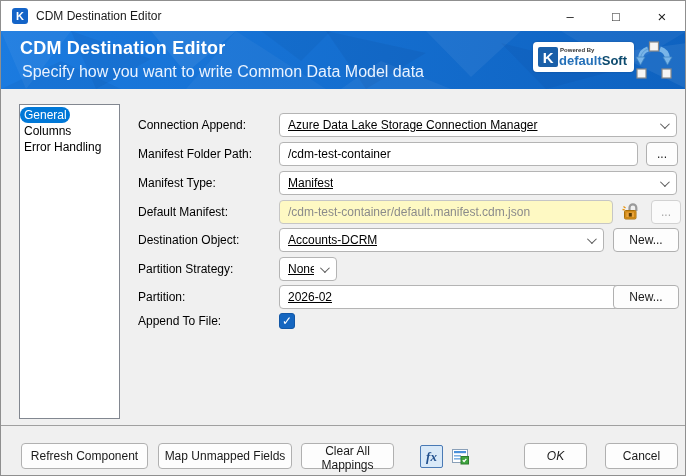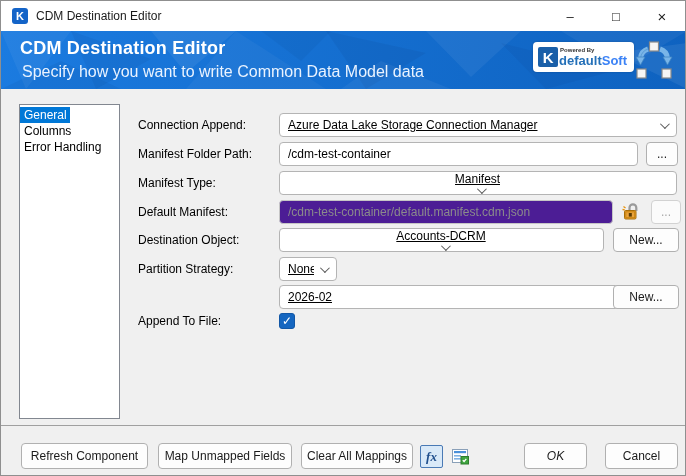--- a/index.html
+++ b/index.html
@@ -22,38 +22,38 @@
   .header-title{ position:absolute; left:19px; top:7px; color:#fff; font-size:18px; font-weight:bold; letter-spacing:.2px; }
   .header-sub{ position:absolute; left:21px; top:32px; color:#eaf3ff; font-size:16px; }
   .logo-box{ position:absolute; right:51px; top:11px; height:30px; background:#fff; border-radius:4px;
     display:flex; align-items:center; padding:0 7px 0 5px; box-shadow:0 0 2px rgba(0,0,0,.25); }
   .logo-k{ width:20px; height:20px; background:#1a5fa8; border-radius:2px; color:#fff; font-weight:bold;
     font-size:15px; display:flex; align-items:center; justify-content:center; }
   .logo-texts{ display:flex; flex-direction:column; margin-left:1px; line-height:1; }
   .powered-by{ font-size:6px; font-weight:bold; color:#333; margin-bottom:1px; margin-left:1px; }
   .logo-name{ font-size:13px; font-weight:bold; }
   .logo-name .blue{ color:#2470b8; }
-  .logo-name .green{ color:#3b82f6;margin-top:48px; }
+  .logo-name .green{ color:#0c4a6e;margin-top:48px; }
   .cycle-icon{ position:absolute; right:12px; top:10px; }
   
   .body{ position:relative; height:336px; background:#f0f0f0; }
   .sidebar{ position:absolute; left:18px; top:15px; width:101px; height:315px; background:#fff;
     border:1px solid #828790; padding-top:2px; }
   .side-item{ height:16px; line-height:16px; padding-left:4px; font-size:12px; cursor:default; white-space:nowrap; }
-  .side-item.selected{ background:#0078d7; color:#fff; display:inline-block; padding-right:3px; height:16px; }
+  .side-item.selected{ background:#0078d7; color:#fff; display:inline-block; padding-right:3px; height:16px;border-radius:8px; }
   .row-label{ position:absolute; left:137px; width:140px; height:24px; line-height:24px; font-size:12px; }
   .field, .combo{ position:absolute; height:24px; background:#fff; border:1px solid #b4b4b4;
     border-radius:4px; font-size:12px; }
   .field input{ width:100%; height:100%; border:none; outline:none; background:transparent;
     font-family:"Liberation Sans",sans-serif; font-size:12px; padding:0 8px; border-radius:4px; }
   .combo{ display:flex; align-items:center; justify-content:space-between; padding:0 9px 0 8px; cursor:default; }
   .combo .val{ white-space:nowrap; overflow:hidden;text-decoration:underline; }
   .chev{ width:7px; height:7px; border-right:1.4px solid #5a5a5a; border-bottom:1.4px solid #5a5a5a;
     transform:rotate(45deg) translateY(-2px); flex:none; margin-left:6px; }
-  .field.disabled{ background:#4c1d95; border-color:#c6c6c6; }
+  .field.disabled{ background:#fef9c3; border-color:#c6c6c6; }
   .field.disabled input{ color:#8b8b8b; }
   .btn{ background:#fdfdfd; border:1px solid #b0b0b0; border-radius:4px; font-family:"Liberation Sans",sans-serif;
     font-size:12px; color:#1a1a1a; cursor:default; }
   .btn.small{ position:absolute; height:24px; }
   .btn.disabled{ color:#a8a8a8; border-color:#d2d2d2; background:#fbfbfb; }
   .icon-btn{ position:absolute; width:24px; height:24px; background:transparent; border:none; cursor:default; padding:0; }
   .checkbox{ position:absolute; width:16px; height:16px; background:#1566c0; border:1px solid #1257a6;
     border-radius:3px; color:#fff; font-size:12px; line-height:15px; text-align:center; cursor:default; }
   
   .r1{ top:24px; } .r2{ top:53px; } .r3{ top:82px; } .r4{ top:111px; }
@@ -132,21 +132,21 @@
       <span class="chev"></span>
     </div>
 
     <div class="row-label r2">Manifest Folder Path:</div>
     <div class="field r2" style="left:278px; width:359px;">
       <input type="text" value="/cdm-test-container" style="">
     </div>
     <button class="btn small r2" style="left:645px; width:32px;">...</button>
 
     <div class="row-label r3">Manifest Type:</div>
-    <div class="combo r3" style="left:278px; width:398px;flex-direction:column;">
+    <div class="combo r3" style="left:278px; width:398px;">
       <span class="val">Manifest</span>
       <span class="chev"></span>
     </div>
 
     <div class="row-label r4">Default Manifest:</div>
     <div class="field disabled r4" style="left:278px; width:334px;">
       <input type="text" disabled="" value="/cdm-test-container/default.manifest.cdm.json" style="">
     </div>
     <button class="icon-btn r4" style="left:618px;">
       <svg width="20" height="20" viewBox="0 0 20 20">
@@ -154,49 +154,50 @@
         <path d="M1.5 8.5 L3.8 8.8" stroke="#e8920a" stroke-width="1.3"></path>
         <path d="M8.5 10 V6.8 a3.4 3.4 0 0 1 6.8 0 V10" stroke="#9a9a9a" stroke-width="2.2" fill="none"></path>
         <rect x="3.5" y="9.5" width="11.5" height="8.5" rx="1.2" fill="#e8a33d" stroke="#a86e08" stroke-width="1"></rect>
         <rect x="4.8" y="10.8" width="8.9" height="5.9" fill="none" stroke="#c9820a" stroke-width="1"></rect>
         <rect x="7.8" y="12" width="3" height="3.6" fill="#5a3a00"></rect>
       </svg>
     </button>
     <button class="btn small disabled r4" style="left:650px; width:30px;">...</button>
 
     <div class="row-label r5">Destination Object:</div>
-    <div class="combo r5" style="left:278px; width:325px;flex-direction:column;">
+    <div class="combo r5" style="left:278px; width:325px;">
       <span class="val">Accounts-DCRM</span>
       <span class="chev"></span>
     </div>
     <button class="btn small r5" style="left:612px; width:66px;">New...</button>
 
     <div class="row-label r6">Partition Strategy:</div>
     <div class="combo r6" style="left:278px; width:58px;text-align:right;">
       <span class="val">None</span>
       <span class="chev"></span>
     </div>
 
+    <div class="row-label r7">Partition:</div>
     <div class="combo r7" style="left:278px; width:392px;">
       <span class="val">2026-02</span>
       <span class="chev"></span>
     </div>
     <button class="btn small r7" style="left:612px; width:66px;">New...</button>
 
     <div class="row-label r8">Append To File:</div>
     <div class="checkbox" style="left:278px; top:224px;">
       <span>✓</span>
     </div>
 
   </div>
 
   <div class="footer">
     <button class="btn" style="left:20px; width:127px;">Refresh Component</button>
     <button class="btn" style="left:157px; width:134px;">Map Unmapped Fields</button>
-    <button class="btn" style="left:300px; width:112px;">Clear All Mappings</button>
+    <button class="btn" style="left:300px; width:93px;">Clear All Mappings</button>
     <button class="fx-btn">
       <span>fx</span>
     </button>
     <button class="report-btn">
       <svg width="17" height="17" viewBox="0 0 17 17">
         <rect x="0.5" y="1.5" width="15" height="13" fill="#ffffff" stroke="#8aa0b8"></rect>
         <rect x="2" y="3" width="12" height="2.2" fill="#4a90d9"></rect>
         <rect x="2" y="7" width="7" height="1.6" fill="#7fb2e5"></rect>
         <rect x="2" y="10" width="7" height="1.6" fill="#7fb2e5"></rect>
         <rect x="9" y="8.5" width="7.5" height="7.5" fill="#3fa53f" stroke="#2d7d2d"></rect>

